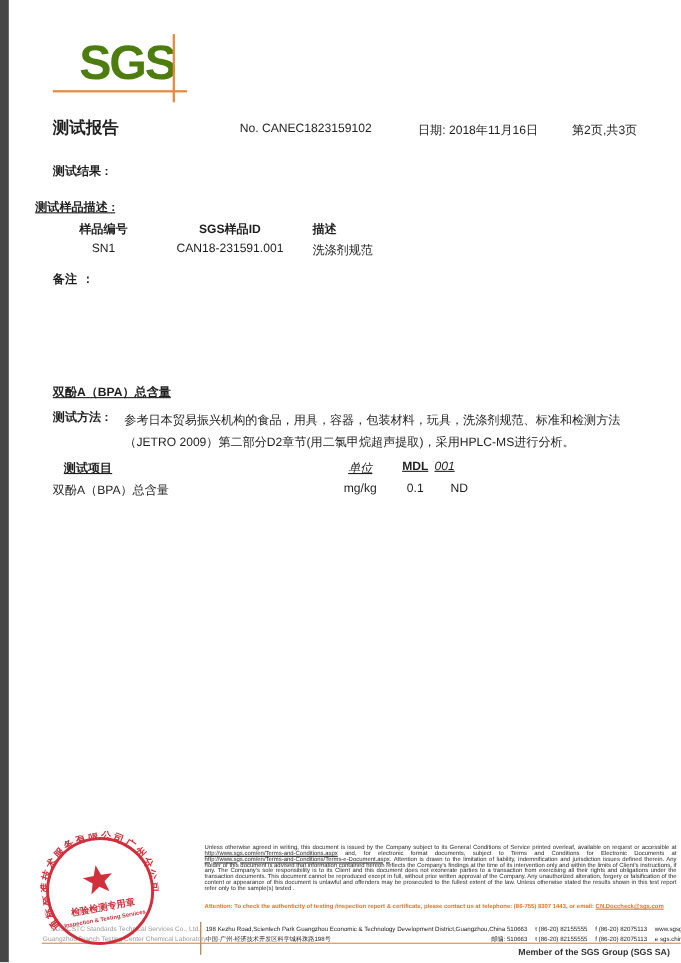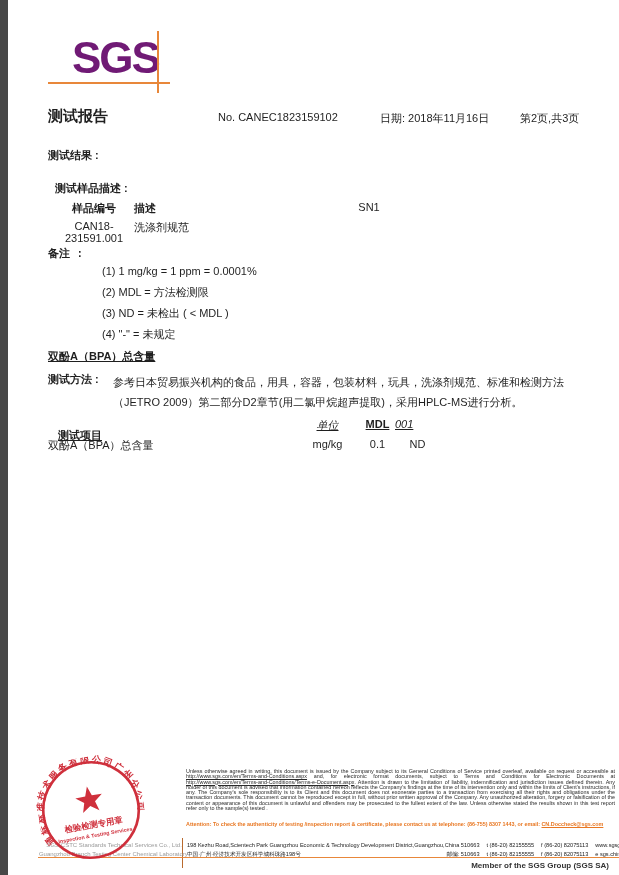--- a/index.html
+++ b/index.html
@@ -3,50 +3,50 @@
 <meta charset="utf-8">
 <style>
   * { margin:0; padding:0; box-sizing:border-box; }
   html,body { background:#ffffff; }
   body { font-family:"Liberation Sans","DejaVu Sans",sans-serif; color:#1f1f1f; }
   .page { position:relative; width:619px; height:875px; background:#fff; overflow:hidden; }
   .scan-edge { position:absolute; left:0; top:0; width:8px; height:875px; background:#474747; }
 
   
   .logo-text { position:absolute; left:72px; top:36px; font-size:44px; font-weight:bold;
-               color:#701a75; letter-spacing:-2px; line-height:1; }
+               color:#4d7c0f; letter-spacing:-2px; line-height:1; }
   .logo-hline { position:absolute; left:48px; top:82px; width:122px; height:2px; background:#e8873a; }
   .logo-vline { position:absolute; left:157px; top:31px; width:2px; height:62px; background:#e8873a; }
 
   
   .doc-title { position:absolute; left:48px; top:107px; font-size:15px; font-weight:bold; }
   .report-no { position:absolute; left:218px; top:111px; font-size:11px; }
   .date-line { position:absolute; left:380px; top:111px; font-size:11px; }
   .page-info { position:absolute; left:520px; top:111px; font-size:11px; }
 
   .lbl { font-size:11px; font-weight:bold; }
   .results-label { position:absolute; left:48px; top:148px; }
-  .sample-desc-label { position:absolute; left:55px; top:181px; }
+  .sample-desc-label { position:absolute; left:32px; top:181px; text-decoration:underline; }
 
   
   .sample-table { position:absolute; left:54px; top:201px; display:grid;
                   grid-template-columns:80px 150px 170px; font-size:11px; row-gap:4px; }
   .sample-table .h { font-weight:bold; }
   .c-center { text-align:center; }
   .c-left { text-align:left; }
 
   .remarks-label { position:absolute; left:48px; top:246px;font-family:Liberation Mono, monospace; }
   .remarks-list { position:absolute; left:102px; top:261px; font-size:11px; line-height:21px; }
 
   .bpa-title { position:absolute; left:48px; top:349px; font-size:11px; font-weight:bold; text-decoration:underline; }
   .method-label { position:absolute; left:48px; top:372px; font-size:11px; }
   .method-text { position:absolute; left:113px; top:372px; width:464px; font-size:11px; line-height:20px; }
 
   
-  .rt-h1 { position:absolute; left:58px; top:428px; font-size:11px; font-weight:bold; text-decoration:underline; }
+  .rt-h1 { position:absolute; left:58px; top:418px; font-size:11px; font-weight:bold; text-decoration:underline; }
   .rt-h2 { position:absolute; left:305px; top:418px; width:45px; text-align:center; font-size:11px;
            font-style:italic; text-decoration:underline; }
   .rt-h3 { position:absolute; left:355px; top:418px; width:45px; text-align:center; font-size:11px;
            font-weight:bold; text-decoration:underline; }
   .rt-h4 { position:absolute; left:395px; top:418px; width:45px; font-size:11px;
            font-style:italic; text-decoration:underline; }
   .rt-c1 { position:absolute; left:48px; top:438px; font-size:11px; }
   .rt-c2 { position:absolute; left:305px; top:438px; width:45px; text-align:center; font-size:11px; }
   .rt-c3 { position:absolute; left:355px; top:438px; width:45px; text-align:center; font-size:11px; }
   .rt-c4 { position:absolute; left:395px; top:438px; width:45px; text-align:center; font-size:11px; }
@@ -85,33 +85,28 @@
   <div class="doc-title">测试报告</div>
   <div class="report-no">No. CANEC1823159102</div>
   <div class="date-line">日期: 2018年11月16日</div>
   <div class="page-info">第2页,共3页</div>
 
   <div class="lbl results-label">测试结果 :</div>
   <div class="lbl sample-desc-label">测试样品描述 :</div>
 
   <div class="sample-table">
     <div class="h c-center">样品编号</div>
+    <div class="h c-center">SGS样品ID</div>
     <div class="h c-left">描述</div>
     <div class="c-center">SN1</div>
     <div class="c-center">CAN18-231591.001</div>
     <div class="c-left">洗涤剂规范</div>
   </div>
 
   <div class="lbl remarks-label">备注 :</div>
-  <div class="remarks-list">
-    <div>(1) 1 mg/kg = 1 ppm = 0.0001%</div>
-    <div>(2) MDL = 方法检测限</div>
-    <div>(3) ND = 未检出 ( &lt; MDL )</div>
-    <div>(4) "-" = 未规定</div>
-  </div>
 
   <div class="bpa-title">双酚A（BPA）总含量</div>
   <div class="lbl method-label">测试方法 :</div>
   <div class="method-text">参考日本贸易振兴机构的食品，用具，容器，包装材料，玩具，洗涤剂规范、标准和检测方法（JETRO 2009）第二部分D2章节(用二氯甲烷超声提取)，采用HPLC-MS进行分析。</div>
 
   <div class="rt-h1">测试项目</div>
   <div class="rt-h2">单位</div>
   <div class="rt-h3">MDL</div>
   <div class="rt-h4">001</div>
   <div class="rt-c1">双酚A（BPA）总含量</div>

